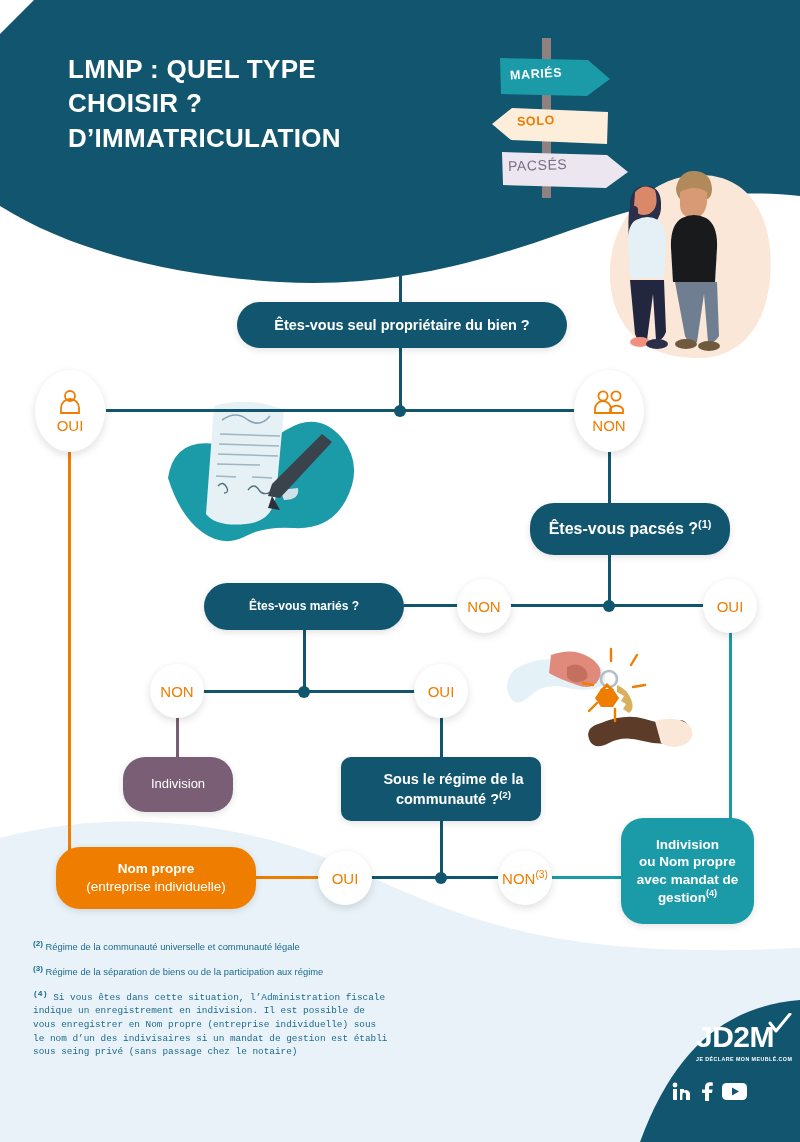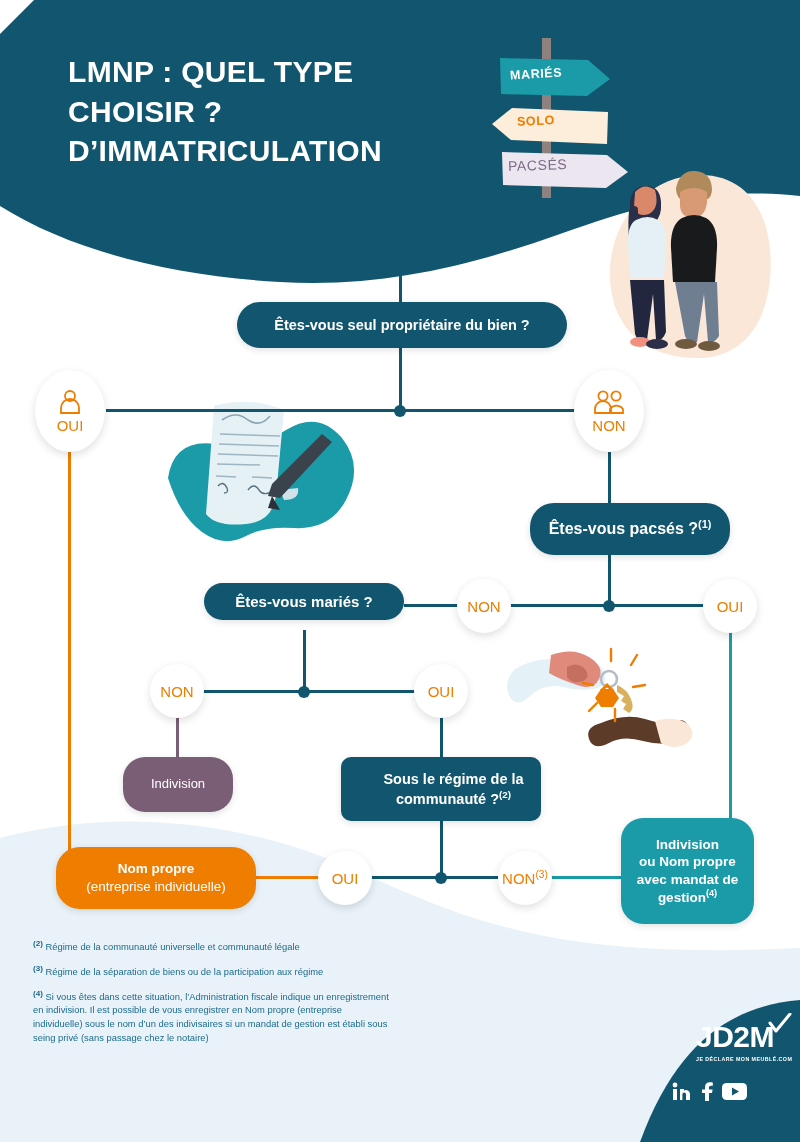--- a/index.html
+++ b/index.html
@@ -18,21 +18,21 @@
 
   
   .bg-layer { position: absolute; left: 0; top: 0; width: 800px; height: 1142px; pointer-events: none; }
 
   
   .title {
     position: absolute;
     left: 68px; top: 52px;
     width: 400px;
     color: #ffffff;
-    font-size: 30px;
+    font-size: 26px;
     font-weight: bold;
     line-height: 1.32;
     letter-spacing: 0.3px;
     text-transform: uppercase;
   }
 
   
   .signpost { position: absolute; left: 470px; top: 38px; width: 190px; height: 160px; }
   .sign-text {
     position: absolute;
@@ -51,21 +51,21 @@
     display: flex; align-items: center; justify-content: center;
     text-align: center;
     color: #ffffff;
     font-weight: bold;
     line-height: 1.3;
     box-shadow: 0 2px 7px rgba(0,0,0,0.12);
   }
   .node-q   { background: #11566e; }
   .node-q1  { left: 237px; top: 302px; width: 330px; height: 46px; border-radius: 23px; font-size: 14.5px; }
   .node-q2  { left: 530px; top: 503px; width: 200px; height: 52px; border-radius: 24px; font-size: 16px; }
-  .node-q3  { left: 204px; top: 583px; width: 200px; height: 37px; border-radius: 24px; font-size: 15px; }
+  .node-q3  { left: 204px; top: 583px; width: 200px; height: 47px; border-radius: 24px; font-size: 12px; }
   .node-q4  { left: 341px; top: 757px; width: 200px; height: 64px; border-radius: 10px; font-size: 14.5px; padding-left: 25px; }
   .node-indivision {
     left: 123px; top: 757px; width: 110px; height: 55px; border-radius: 22px;
     background: #7a5e76; font-size: 13px; font-weight: normal;
   }
   .node-nompropre {
     left: 56px; top: 847px; width: 200px; height: 62px; border-radius: 24px;
     background: #ef7d00; font-size: 13.5px; font-weight: normal;
   }
   .node-nompropre b { font-weight: bold; }
@@ -103,21 +103,21 @@
   .badge-icon { display: block; }
 
   
   .footnotes {
     position: absolute; left: 33px; top: 938px; width: 360px;
     color: #1d6a8c;
     font-size: 9.4px;
     line-height: 1.45;
   }
   .fn { margin-bottom: 9px; }
-  .fn:last-child { margin-bottom: 9px; }
+  .fn:last-child { margin-bottom: 9px; font-family: Liberation Mono, monospace; }
   .fn sup { font-size: 0.86em; font-weight: bold; }
 
   
   .logo-block { position: absolute; left: 696px; top: 1022px; width: 110px; text-align: left; }
   .logo-word {
     color: #ffffff; font-size: 30px; font-weight: bold; letter-spacing: -0.5px;
     line-height: 1; position: relative; display: inline-block;
   }
   .logo-tag {
     color: #ffffff; font-size: 5.3px; font-weight: bold; letter-spacing: 0.45px;

